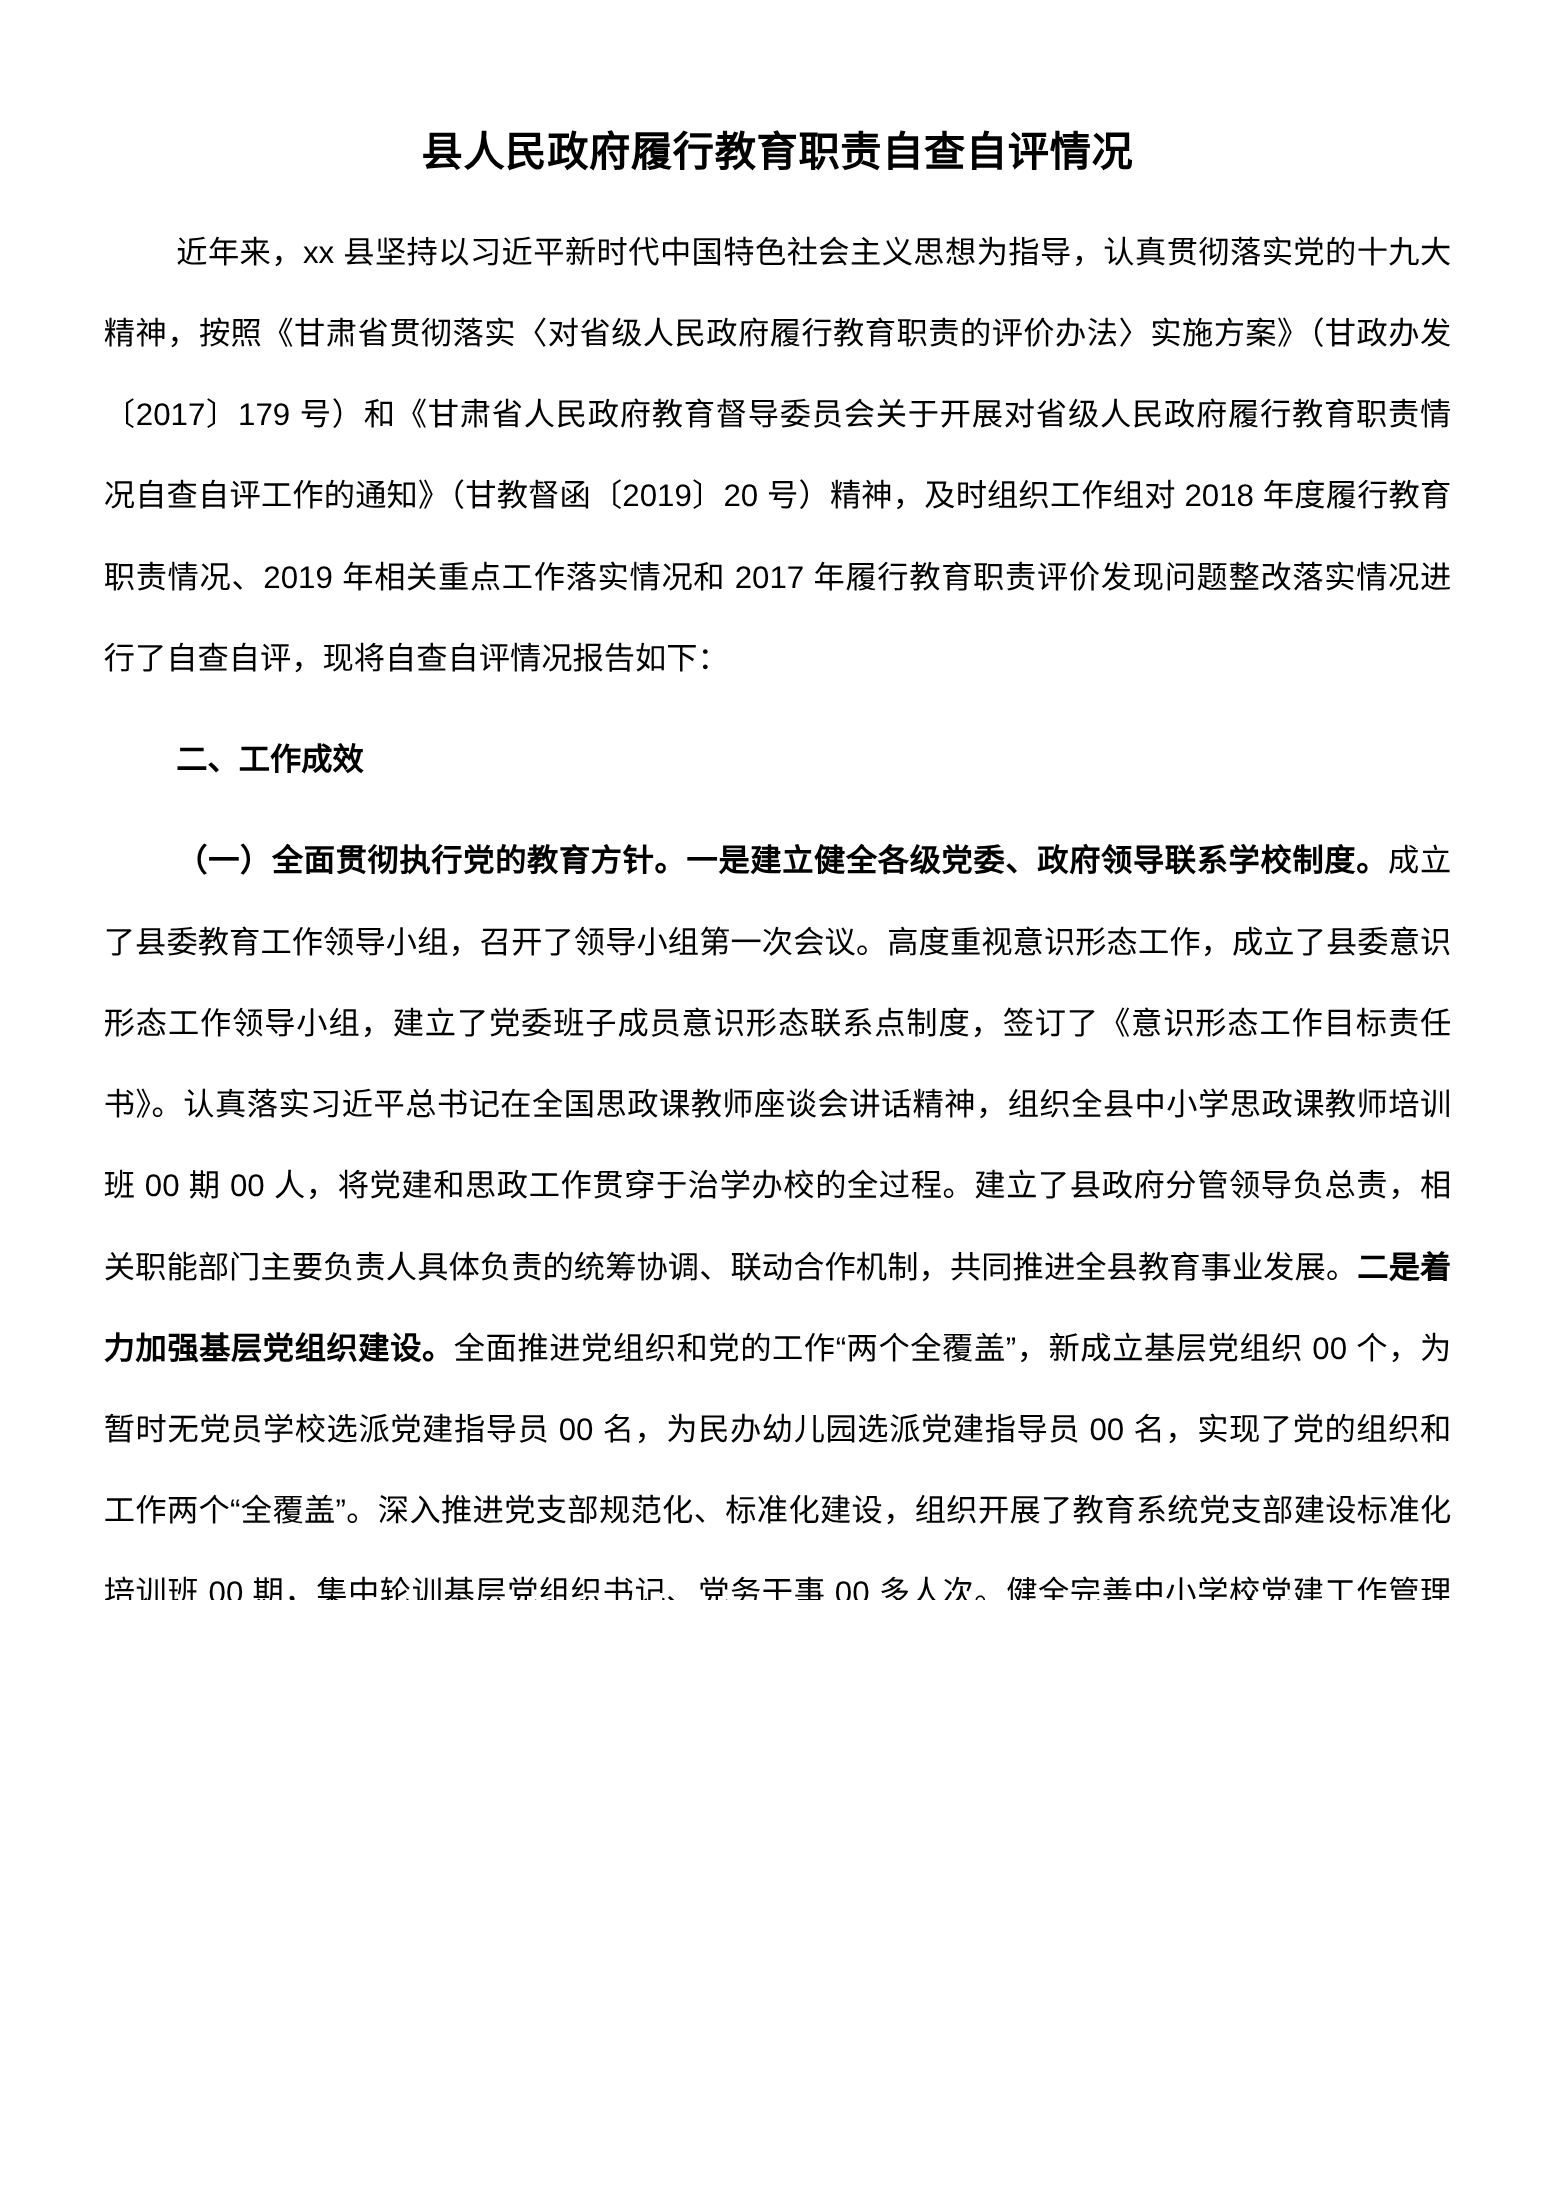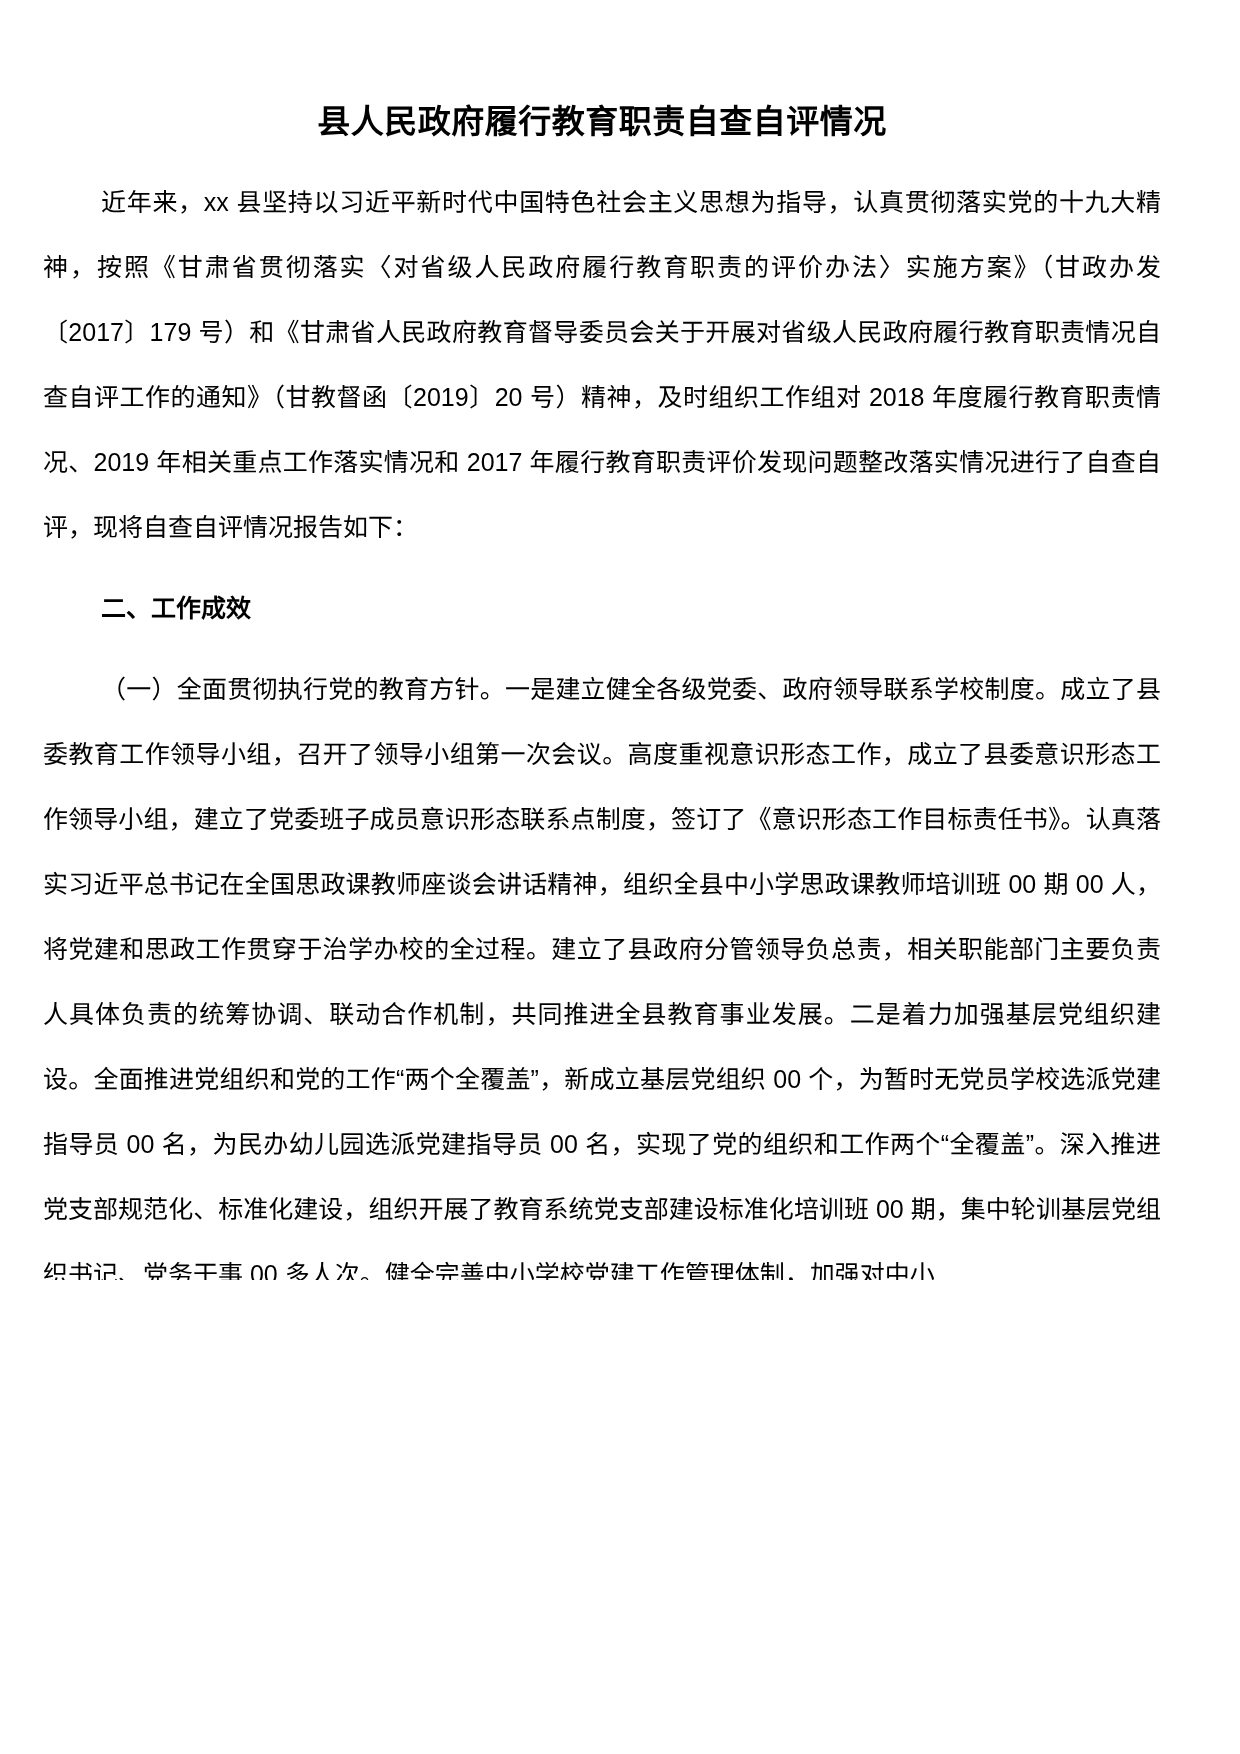--- a/index.html
+++ b/index.html
@@ -7,21 +7,21 @@
     padding: 0;
     background: #ffffff;
   }
   .page {
     position: relative;
     width: 1240px;
     height: 1280px;
     margin: 0 auto;
     background: #ffffff;
     box-sizing: border-box;
-    padding: 89px 63px 0 27px;
+    padding: 89px 63px 0 67px;
     color: #000000;
     font-family: "Liberation Sans", sans-serif;
     overflow: hidden;
   }
   .doc-title {
     margin: 0;
     font-size: 33px;
     font-weight: bold;
     line-height: 65px;
     text-align: center;
@@ -32,21 +32,21 @@
     font-size: 25px;
     line-height: 65px;
     text-align: justify;
     text-justify: inter-ideograph;
     text-indent: 58px;
   }
   .heading {
     font-weight: bold;
   }
   .bold-run {
-    font-weight: normal;
+    font-weight: bold;
   }
   .page-footer {
     position: absolute;
     top: 1550px;
     right: 77px;
     font-family: "Liberation Serif", serif;
     font-size: 25px;
     line-height: 65px;
     color: #000000;
   }

